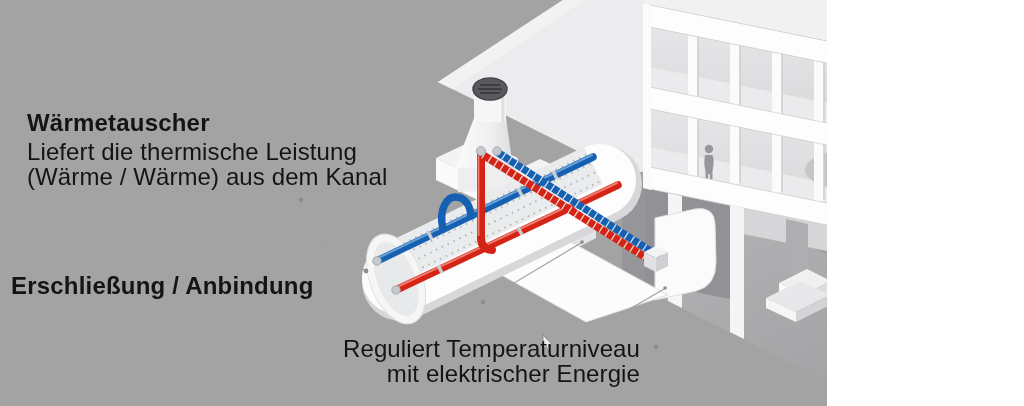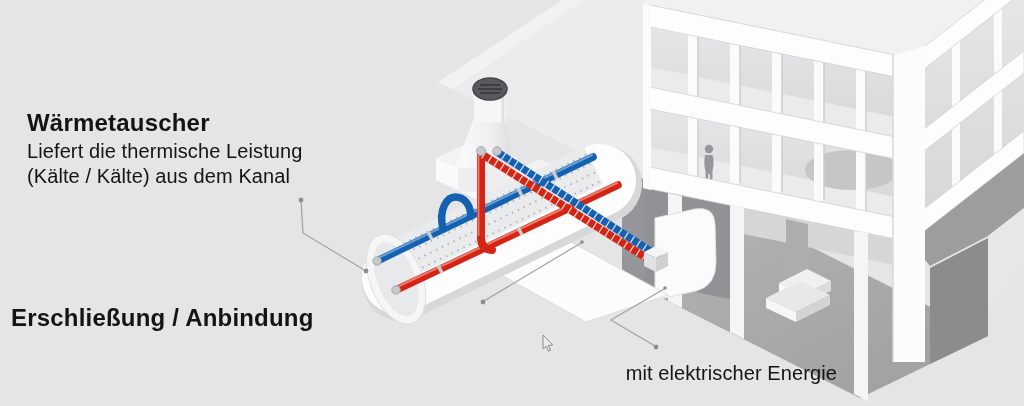--- a/index.html
+++ b/index.html
@@ -1,23 +1,23 @@
 <!DOCTYPE html>
 <html><head>
 <meta charset="utf-8">
 <style>
   html,body{margin:0;padding:0;background:#ffffff;}
   .stage{
-    position:relative;width:1024px;height:406px;background:#e5e5e5;
+    position:relative;width:827px;height:406px;background:#a3a3a3;
     overflow:hidden;font-family:"Liberation Sans",sans-serif;
   }
   .stage svg{position:absolute;left:0;top:0;}
   .lbl{position:absolute;color:#141414;}
   .lbl h3{font-size:24px;font-weight:bold;margin:0;line-height:27px;letter-spacing:.2px;}
-  .lbl p{font-size:20px;margin:3px 0 0 0;line-height:25px;letter-spacing:.1px;}
+  .lbl p{font-size:24px;margin:3px 0 0 0;line-height:25px;letter-spacing:.1px;}
   .lbl.right{text-align:right;}
 </style>
 </head>
 <body>
 
 <div class="stage">
 
   <svg width="1024" height="406" viewBox="0 0 1024 406">
     <defs>
       <linearGradient id="gGlass" x1="0" y1="0" x2="0" y2="1">
@@ -212,28 +212,28 @@
 
     <g transform="translate(543,335)">
       <path d="M0,0 L0,14 L3.3,11.2 L5.5,16.2 L7.6,15.3 L5.4,10.4 L9.6,10 Z" fill="#ededee" stroke="#8a8a8e" stroke-width="1"></path>
     </g>
   </svg>
 
   <div class="lbl" style="left:27px;top:109px;">
     <h3>Wärmetauscher</h3>
     <p>
       <span>Liefert die thermische Leistung</span><br>
-      <span>(Kälte / Kälte) aus dem Kanal</span>
+      <span>(Wärme / Wärme) aus dem Kanal</span>
     </p>
   </div>
 
-  <div class="lbl" style="left:11px;top:272px;margin-top:32px;">
+  <div class="lbl" style="left:11px;top:272px;">
     <h3>Erschließung / Anbindung</h3>
   </div>
 
   <div class="lbl right" style="right:187px;top:333px;">
     <p>
-      <br>
+      <span>Reguliert Temperaturniveau</span><br>
       <span>mit elektrischer Energie</span>
     </p>
   </div>
 
 </div>
 
 </body></html>

